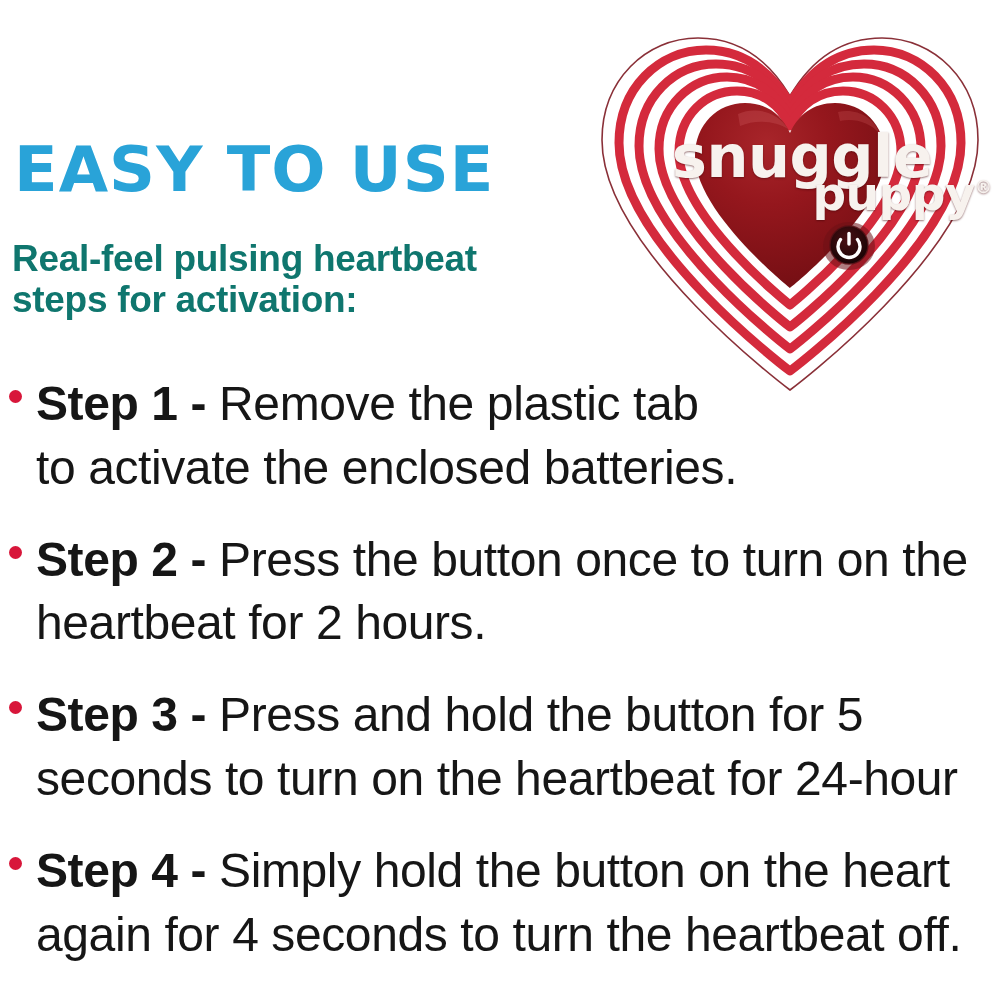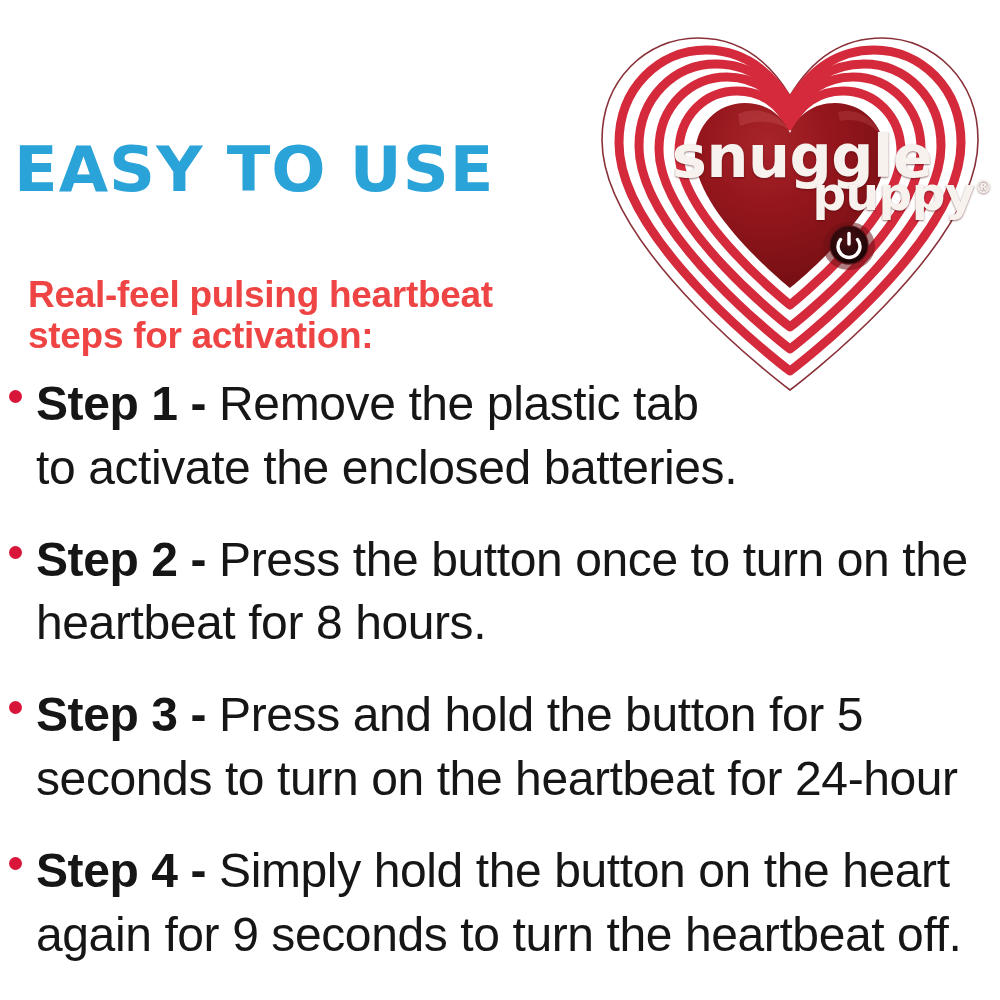--- a/index.html
+++ b/index.html
@@ -85,30 +85,29 @@
     line-height: 0.95;
     letter-spacing: 1px;
     color: #29a3d8;
     transform: scaleX(1.03);
     transform-origin: left top;
     white-space: nowrap;
   }
 
   #subhead {
     position: absolute;
-    left: 28px;
+    left: 12px;
     top: 238px;
     font-family: "Liberation Sans", sans-serif;
     font-weight: 700;
     font-size: 37px;
     line-height: 1.12;
-    color: #ef4444;
+    color: #0f766e;
     letter-spacing: -0.3px;
     max-width: 600px;
-    margin-top: 36px;
   }
   #subhead .sub-line { display: block; white-space: nowrap; }
 
   
   #steps {
     position: absolute;
     left: 0;
     top: 372px;
     width: 1000px;
   }
@@ -205,30 +204,30 @@
 
     <div class="step">
       <span class="step-bullet"></span>
       <span class="step-line"><span class="step-label">Step 1 -</span> <span>Remove the plastic tab</span></span>
       <span class="step-line">to activate the enclosed batteries.</span>
     </div>
 
     <div class="step">
       <span class="step-bullet"></span>
       <span class="step-line"><span class="step-label">Step 2 -</span> <span>Press the button once to turn on the</span></span>
-      <span class="step-line">heartbeat for 8 hours.</span>
+      <span class="step-line">heartbeat for 2 hours.</span>
     </div>
 
     <div class="step">
       <span class="step-bullet"></span>
       <span class="step-line"><span class="step-label">Step 3 -</span> <span>Press and hold the button for 5</span></span>
       <span class="step-line">seconds to turn on the heartbeat for 24-hour</span>
     </div>
 
     <div class="step step-4">
       <span class="step-bullet"></span>
       <span class="step-line"><span class="step-label">Step 4 -</span> <span>Simply hold the button on the heart</span></span>
-      <span class="step-line">again for 9 seconds to turn the heartbeat off.</span>
+      <span class="step-line">again for 4 seconds to turn the heartbeat off.</span>
     </div>
 
   </div>
 
 </div>
 
 </body></html>

